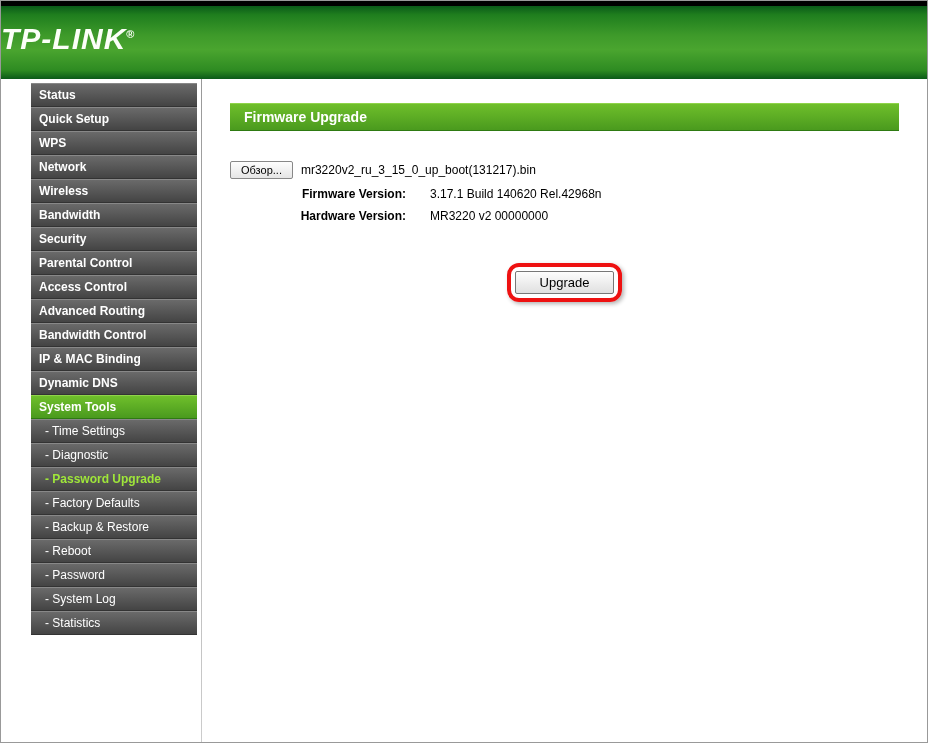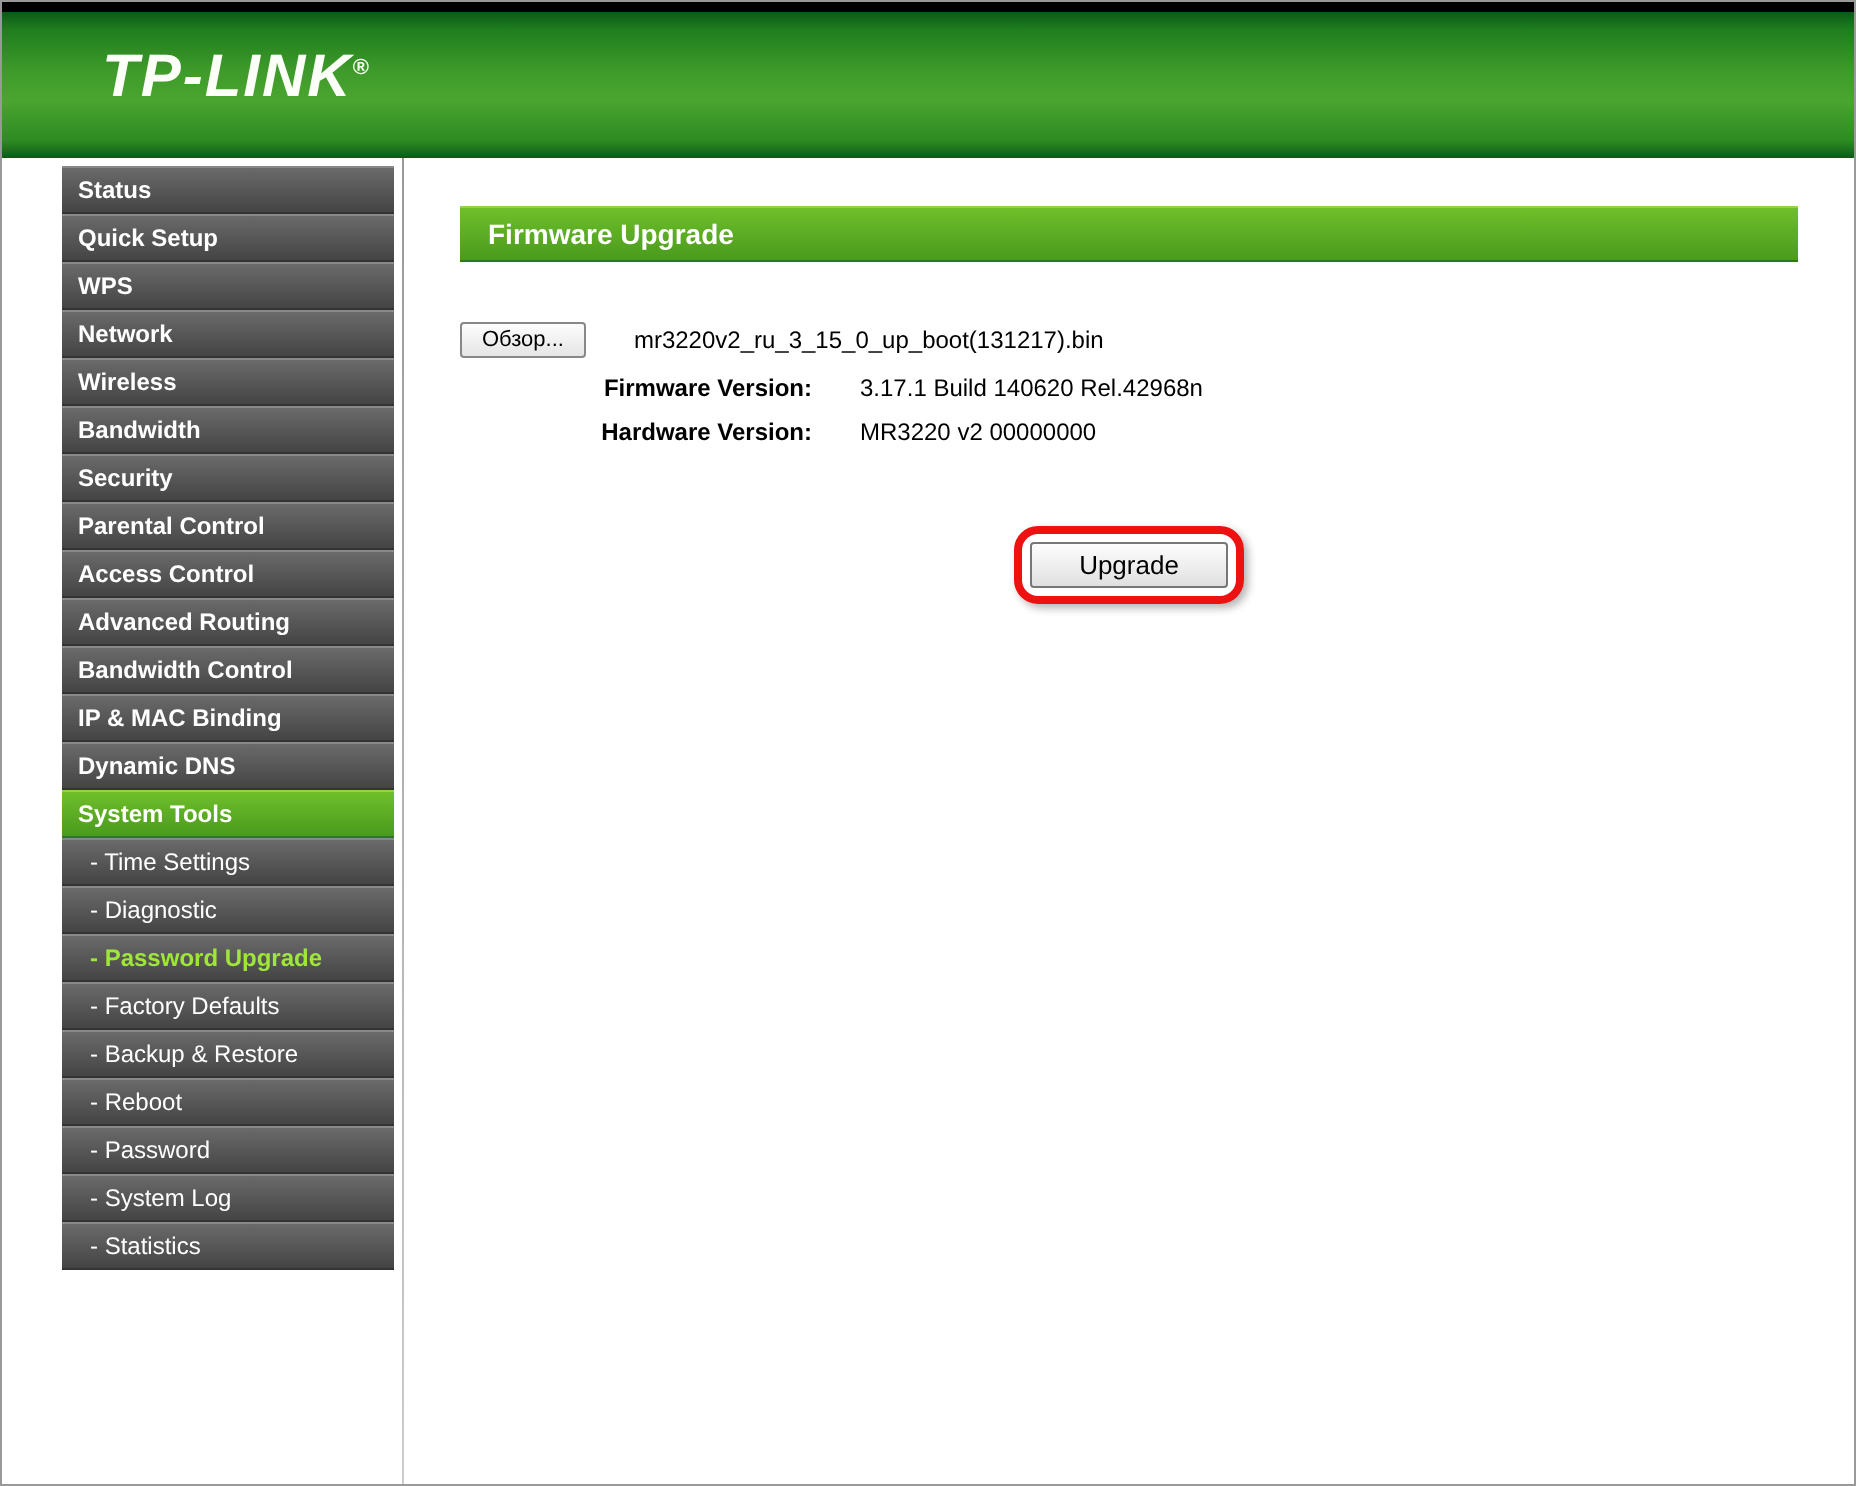--- a/index.html
+++ b/index.html
@@ -17,21 +17,20 @@
   .topbar {
     height: 78px;
     background: linear-gradient(to bottom,
                 #0a5a18 0%,
                 #1f7e1e 12%,
                 #3e9a2a 40%,
                 #4aa52f 60%,
                 #2e8b22 88%,
                 #0b5a18 100%);
     border-top: 5px solid #000;
-    padding-left: 50px;
     display: flex;
     align-items: center;
   }
   .logo {
     color: #fcfff8;
     font-size: 30px;
     font-weight: 900;
     letter-spacing: 1px;
     font-style: italic;
     font-family: Arial Black, Arial, sans-serif;
@@ -121,21 +120,21 @@
   }
   .form-label {
     width: 200px;
     text-align: right;
     font-weight: bold;
     padding-right: 24px;
   }
   .form-value {
     display: flex;
     align-items: center;
-    gap: 24px;
+    gap: 8px;
   }
 
   .browse-btn {
     font-size: 11px;
     padding: 2px 10px;
     background: linear-gradient(to bottom, #fdfdfd, #e5e5e5);
     border: 1px solid #888;
     border-radius: 2px;
     cursor: pointer;
   }

